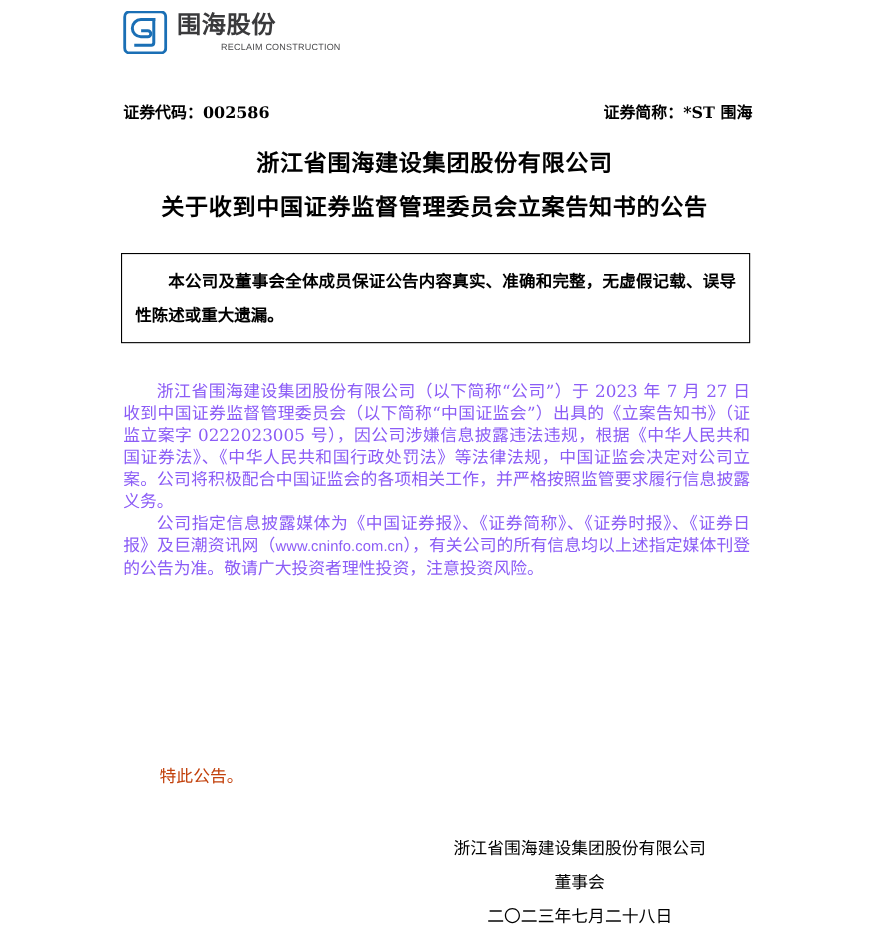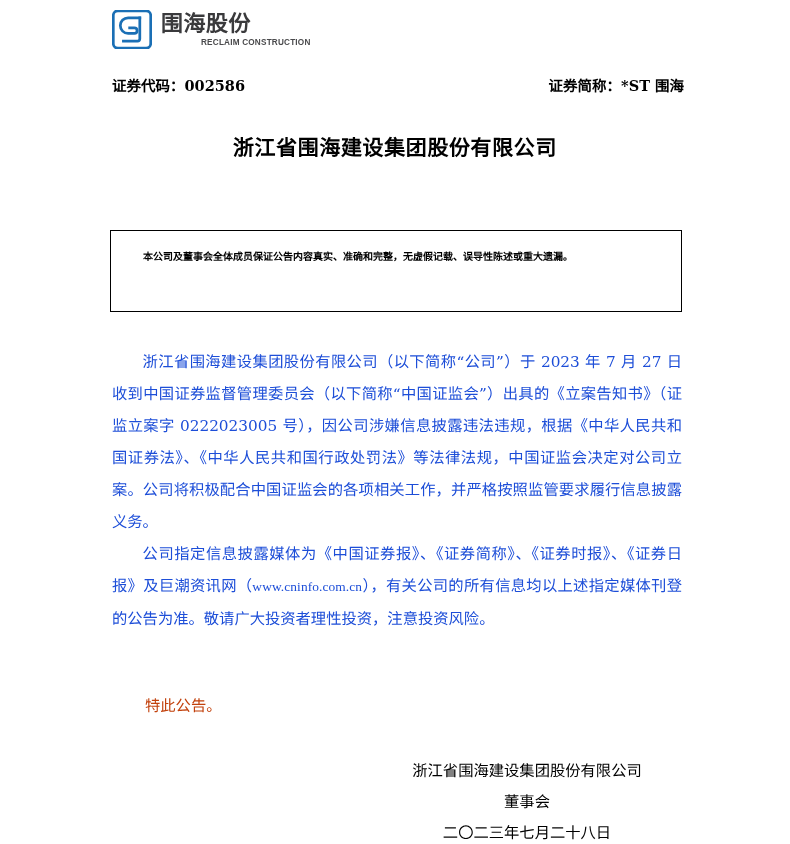--- a/index.html
+++ b/index.html
@@ -49,21 +49,21 @@
     font-size: 22px;
     font-weight: 700;
     line-height: 1.04;
     letter-spacing: 0.5px;
     color: #3a3a3c;
     white-space: nowrap;
   }
   .logo-en {
     font-family: "Liberation Sans", "DejaVu Sans", sans-serif;
     font-size: 8.2px;
-    font-weight: 700;
+    font-weight: 400;
     letter-spacing: 0.2px;
     color: #4a4a4c;
     line-height: 1.1;
     margin-top: 2px;
     white-space: nowrap;
     transform: scaleX(1.0);
     transform-origin: left center;
     padding-left: 40px;
   }
 
@@ -79,21 +79,21 @@
     font-family: "DejaVu Serif", "Liberation Serif", serif;
     font-size: 14.5px;
     font-weight: 700;
     color: #000;
     white-space: nowrap;
     text-align: right;
   }
   .meta-row .meta-item {
     display: inline-block;
   }
-  .meta-mid { margin-left: 86px; }
+  .meta-mid { margin-left: 86px; margin-top: 16px; }
 
   
   .title {
     position: absolute;
     left: 0;
     top: 114px;
     width: 790px;
     text-align: center;
     font-family: "DejaVu Sans", "Liberation Sans", sans-serif;
     font-size: 21px;
@@ -110,49 +110,49 @@
     left: 110px;
     top: 230px;
     width: 572px;
     height: 82px;
     border: 1.1px solid #000;
     box-sizing: border-box;
     padding: 10px 12px 0 12px;
   }
   .disclaimer-text {
     font-family: "DejaVu Sans", "Liberation Sans", sans-serif;
-    font-size: 10px;
+    font-size: 15px;
     font-weight: 700;
     line-height: 31px;
     text-align: justify;
     text-justify: inter-ideograph;
     color: #000;
     text-indent: 2em;
   }
 
   
   .body-area {
     position: absolute;
     left: 112px;
     top: 346px;
     width: 570px;
   }
   .para {
     font-family: "DejaVu Serif", "Liberation Serif", serif;
     font-size: 15.3px;
-    line-height: 32px;
+    line-height: 20px;
     text-align: justify;
     text-justify: inter-ideograph;
     text-indent: 2em;
-    color: #1d4ed8;
+    color: #8b5cf6;
     margin: 0;
   }
   .para + .para { margin-top: 0px; }
   .url-mono {
-    font-family: Liberation Serif, serif;
+    font-family: Liberation Sans, sans-serif;
     font-size: 13.4px;
     letter-spacing: 0.1px;
   }
 
   
   .closing {
     position: absolute;
     left: 145px;
     top: 690px;
     font-family: "DejaVu Serif", "Liberation Serif", serif;
@@ -192,20 +192,21 @@
     </div>
   </div>
 
   <div class="meta-row">
     <span class="meta-item">证券代码：002586</span>
     <span class="meta-item meta-mid">证券简称：*ST 围海</span>
   </div>
 
   <h1 class="title">
     <span class="t-line">浙江省围海建设集团股份有限公司</span>
+    <span class="t-line">关于收到中国证券监督管理委员会立案告知书的公告</span>
   </h1>
 
   <div class="disclaimer-box">
     <div class="disclaimer-text">本公司及董事会全体成员保证公告内容真实、准确和完整，无虚假记载、误导性陈述或重大遗漏。</div>
   </div>
 
   <div class="body-area">
     <p class="para">浙江省围海建设集团股份有限公司（以下简称“公司”）于 2023 年 7 月 27 日收到中国证券监督管理委员会（以下简称“中国证监会”）出具的《立案告知书》（证监立案字 0222023005 号），因公司涉嫌信息披露违法违规，根据《中华人民共和国证券法》、《中华人民共和国行政处罚法》等法律法规，中国证监会决定对公司立案。公司将积极配合中国证监会的各项相关工作，并严格按照监管要求履行信息披露义务。</p>
     <p class="para"><span>公司指定信息披露媒体为《中国证券报》、《证券简称》、《证券时报》、《证券日报》及巨潮资讯网（</span><span class="url-mono">www.cninfo.com.cn</span><span>），有关公司的所有信息均以上述指定媒体刊登的公告为准。敬请广大投资者理性投资，注意投资风险。</span></p>
   </div>

